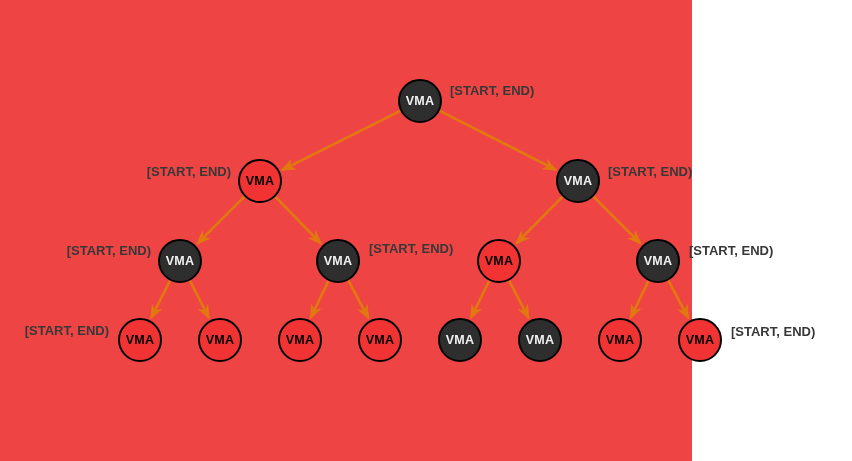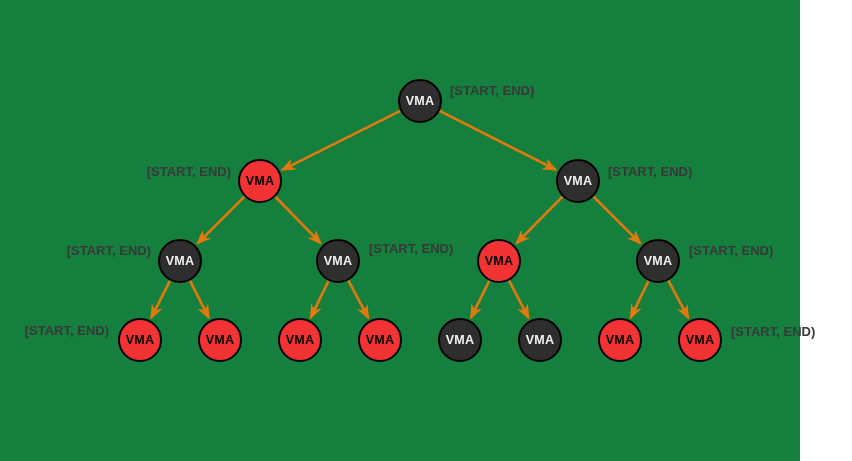--- a/index.html
+++ b/index.html
@@ -6,23 +6,23 @@
     margin: 0;
     padding: 0;
     background: #ffffff;
     width: 852px;
     height: 461px;
     overflow: hidden;
     font-family: "Liberation Sans", sans-serif;
   }
   .canvas {
     position: relative;
-    width: 800px;
+    width: 692px;
     height: 461px;
-    background: #15803d;
+    background: #ef4444;
   }
   svg text {
     font-family: "Liberation Sans", sans-serif;
     user-select: none;
   }
   text.node-label {
     font-size: 12.5px;
     font-weight: 700;
     letter-spacing: 0.2px;
   }

